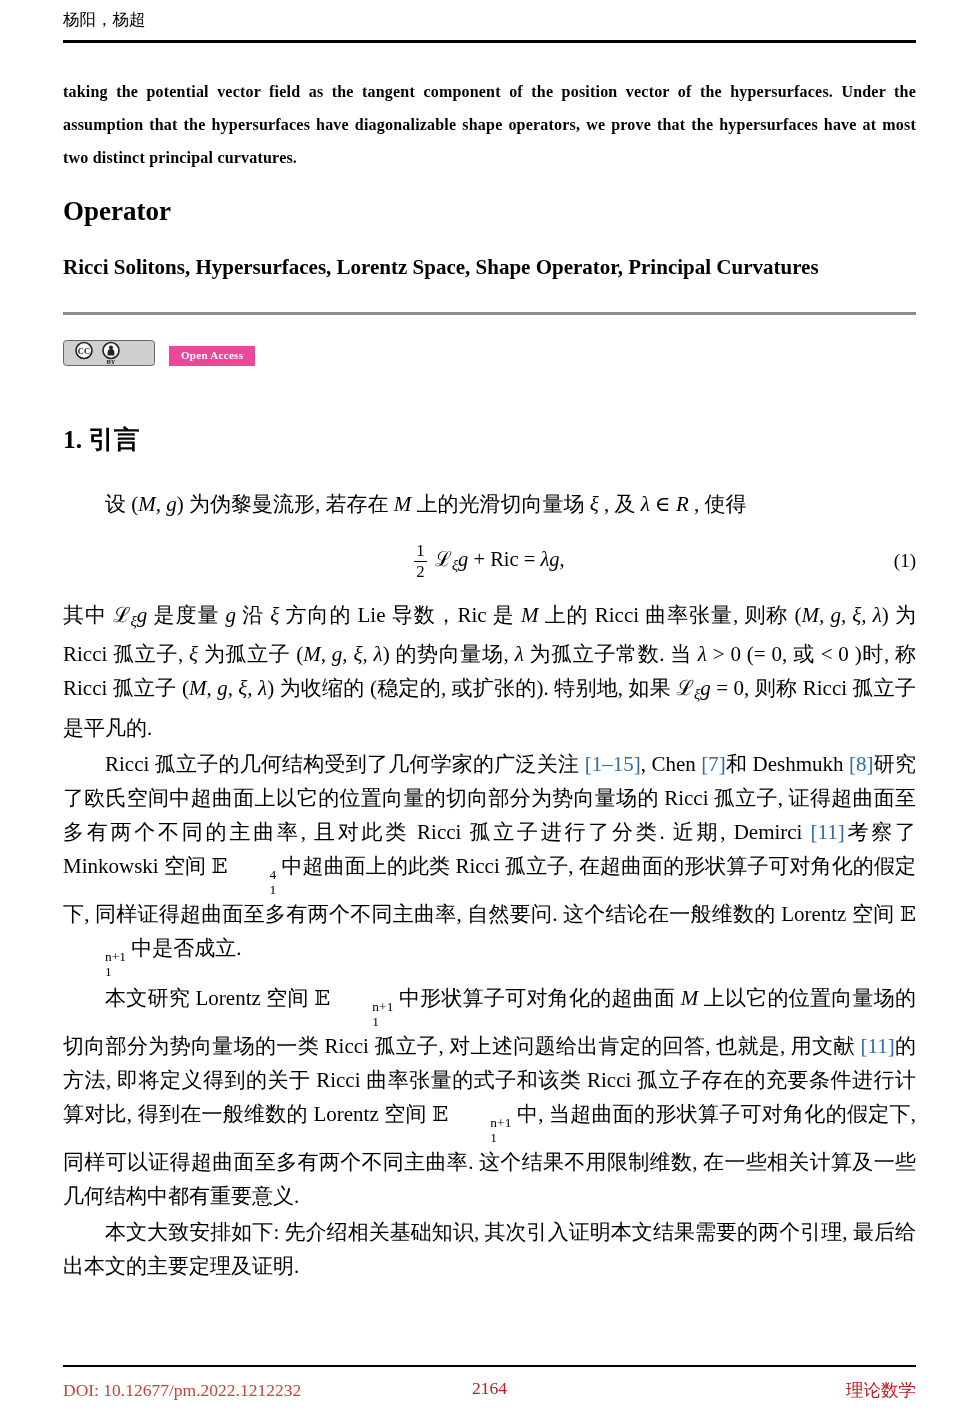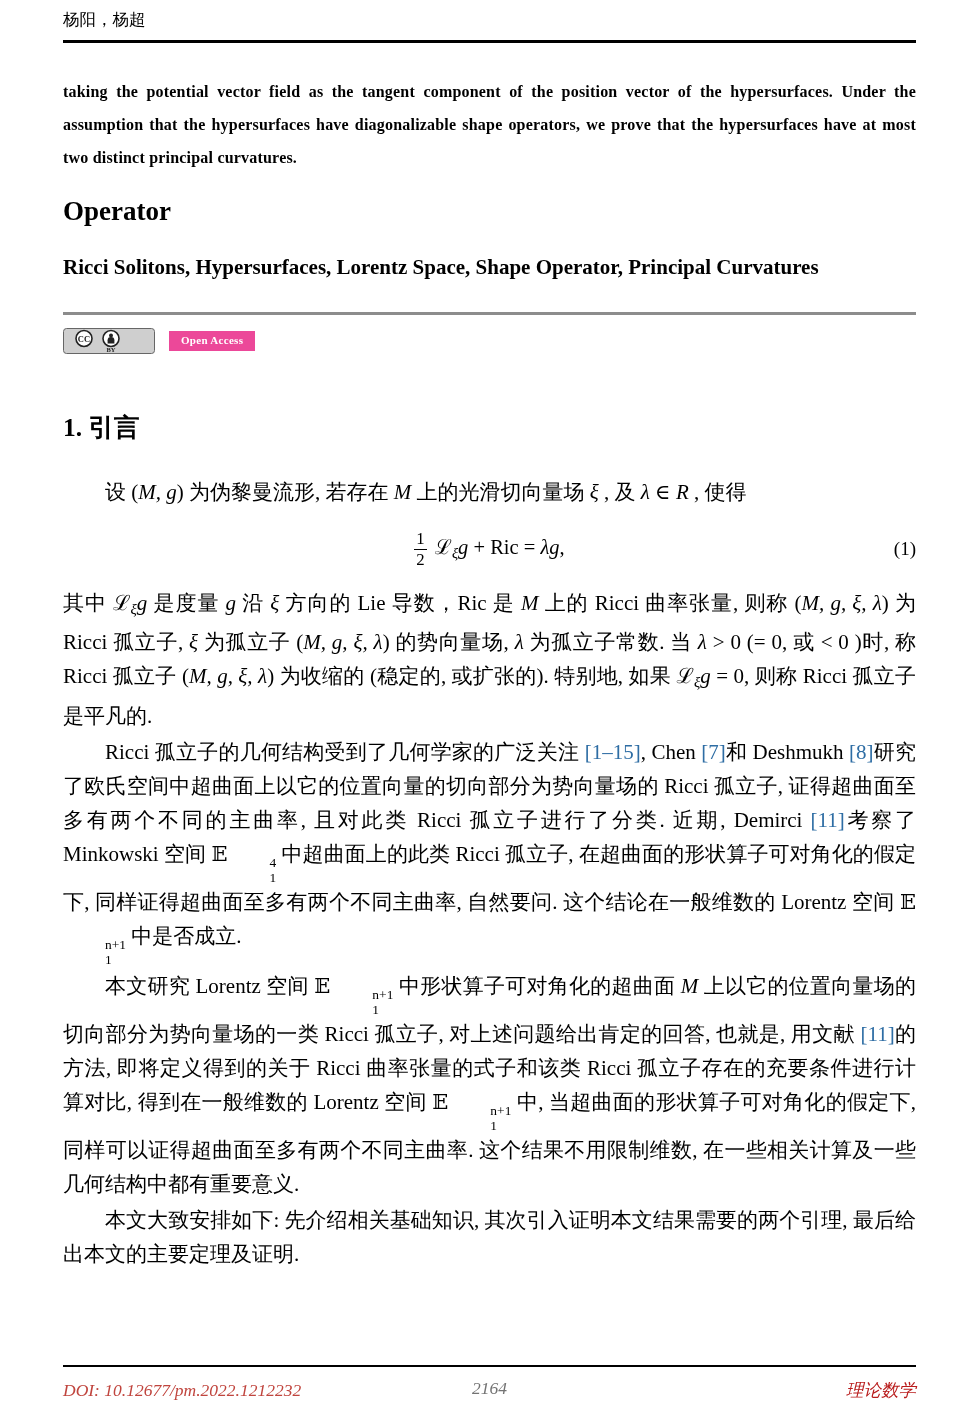--- a/index.html
+++ b/index.html
@@ -18,21 +18,21 @@
     margin-top:32px; font-weight:bold; font-size:16px;
     line-height:33px; text-align:justify; letter-spacing:.2px;
   }
   .kw-title { margin-top:22px; font-size:27px; font-weight:bold; }
   .kw-text  { margin-top:28px; font-size:21px; font-weight:bold; text-align:justify; }
   .rule-gray { margin-top:32px; height:3.5px; background:#8c8c8c; }
 
   .copyright { margin-top:58px; font-size:18.5px; line-height:32.5px; }
   .copyright .url { color:#000; text-decoration:none; }
 
-  .badges { margin-top:12px; display:flex; align-items:center; gap:14px; height:27px; }
+  .badges { margin-top:24px; display:flex; align-items:flex-end; gap:14px; height:27px; }
   .cc-badge { display:block; cursor:pointer; }
   .oa-badge {
     background:#ec4899; color:#fff; font-weight:bold; font-size:11px;
     padding:4px 12px 5px; line-height:1; letter-spacing:.3px; cursor:pointer;
   }
 
   .sec-title { margin-top:56px; font-size:25.5px; font-weight:bold; }
 
   .para {
     font-size:21px; line-height:34px; text-align:justify;
@@ -52,23 +52,23 @@
 
   .equation { position:relative; text-align:center; font-size:20.5px; margin:20px 0 16px; }
   .frac { display:inline-block; vertical-align:middle; text-align:center;
           font-size:.82em; line-height:1.18; margin-right:3px; }
   .frac .num { display:block; border-bottom:1.4px solid #000; padding:0 2px; }
   .frac .den { display:block; }
   .eq-label { position:absolute; right:0; top:50%; transform:translateY(-50%); font-size:19px; }
 
   .footer { position:absolute; left:63px; right:63px; bottom:12px; }
   .rule-bottom { height:2.5px; background:#000; margin-bottom:11px; }
-  .footer-row { display:flex; justify-content:space-between; align-items:baseline; font-size:17.5px;font-style:italic; }
+  .footer-row { display:flex; justify-content:space-between; align-items:baseline; font-size:17.5px; }
   .footer-doi { color:#c0453e; cursor:pointer; }
-  .footer-page { color:#737373; position:absolute; left:50%; transform:translateX(-50%); }
+  .footer-page { color:#b91c1c; position:absolute; left:50%; transform:translateX(-50%); }
   .footer-journal { color:#b91c1c; }
 </style>
 </head>
 <body>
 
 <div class="page">
   <div class="content">
 
     <div class="authors">杨阳，杨超</div>
     <div class="rule-top"></div>

